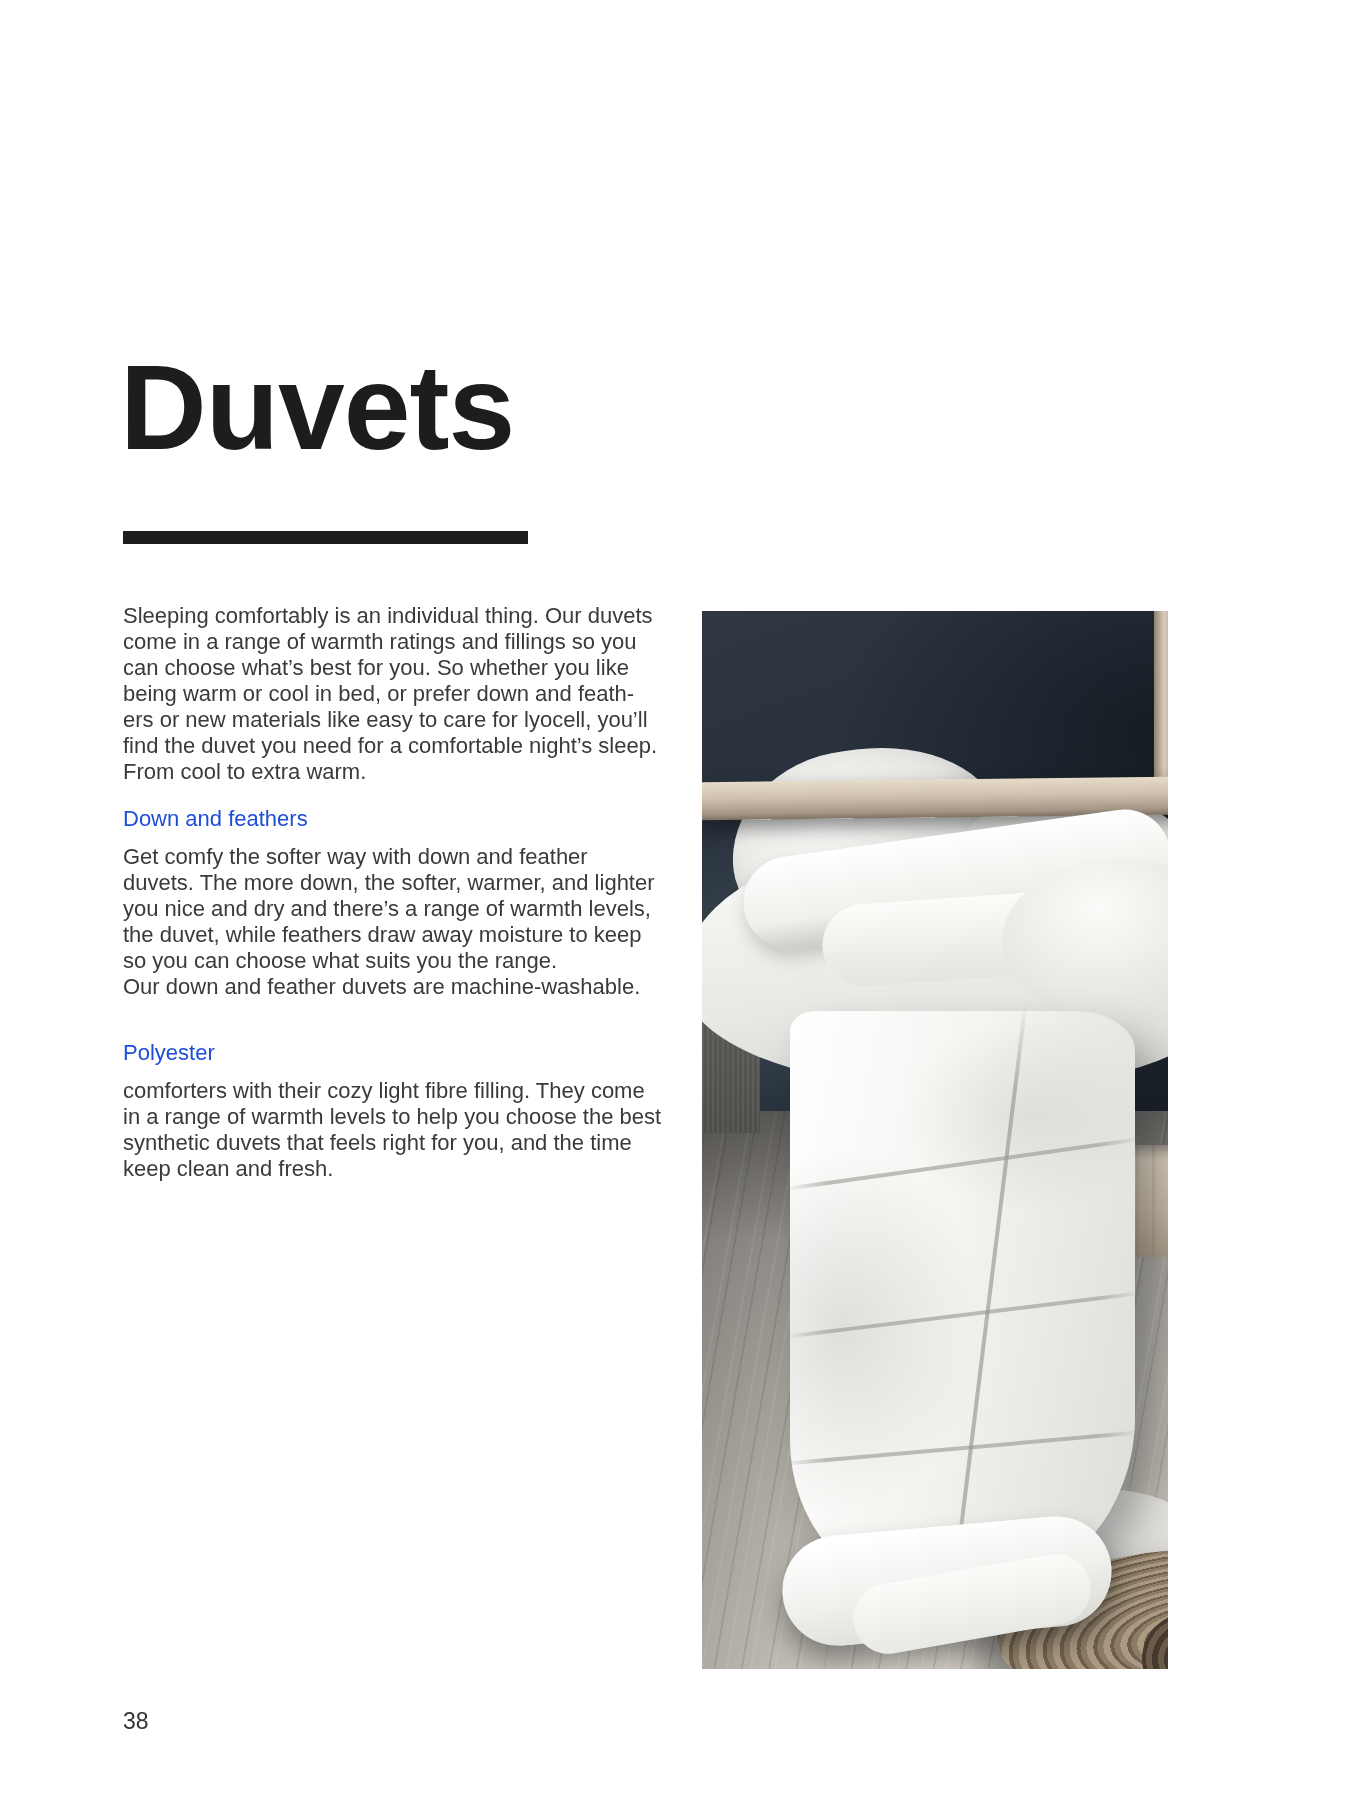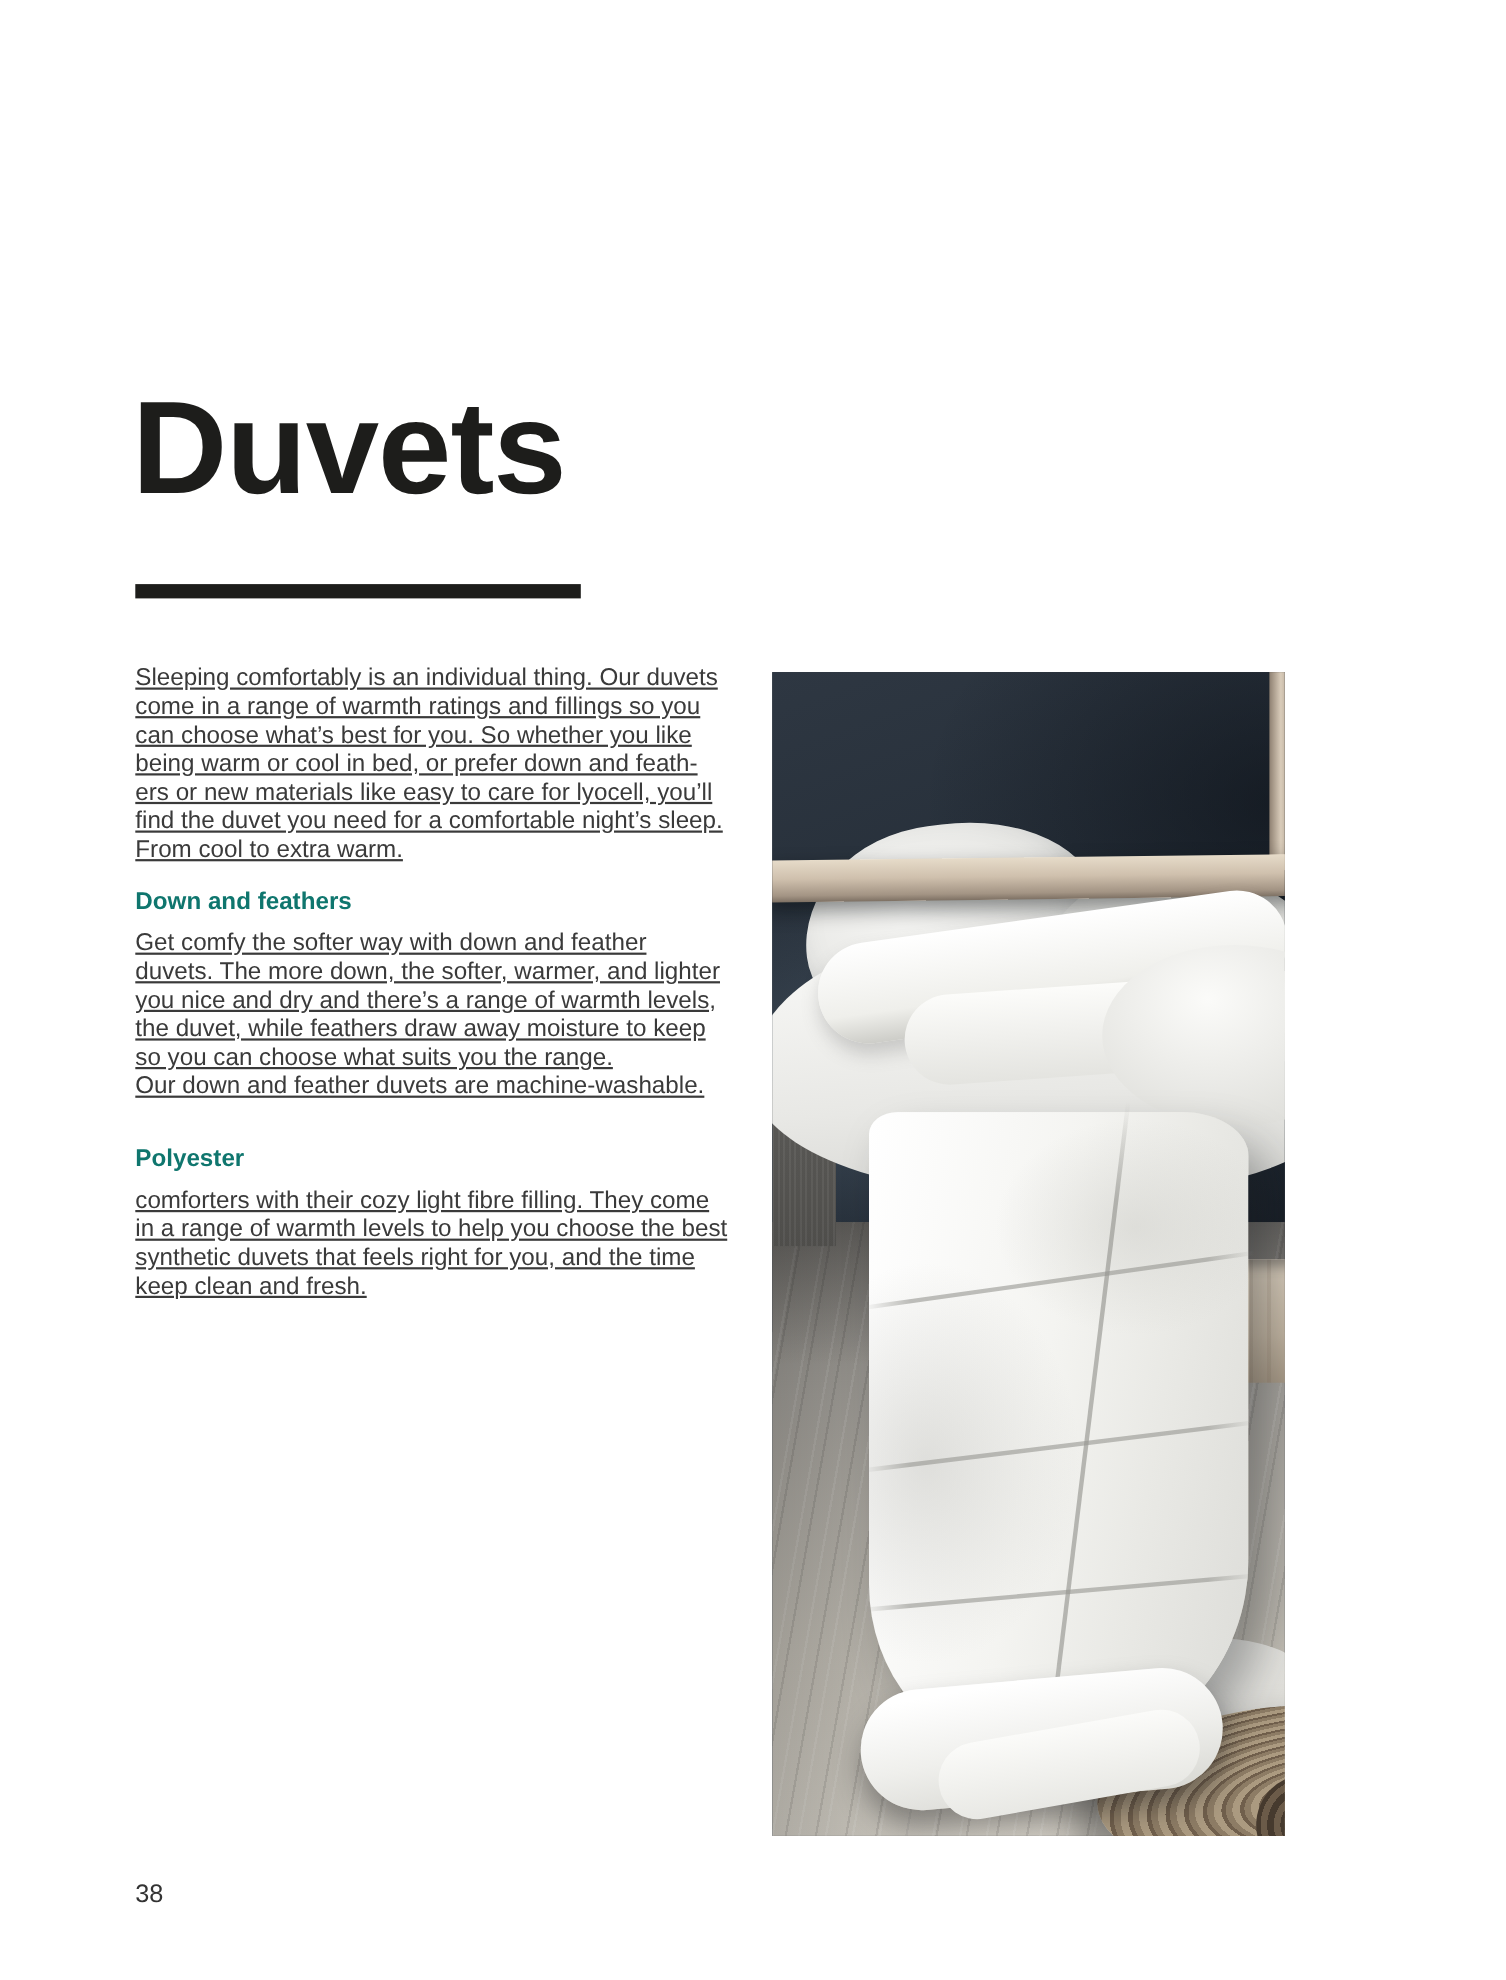--- a/index.html
+++ b/index.html
@@ -6,22 +6,22 @@
   .page{
     position:relative;width:1168px;height:1800px;background:#ffffff;
     font-family:"Liberation Sans","DejaVu Sans",sans-serif;overflow:hidden;
   }
   .title{
     position:absolute;left:120px;top:347px;margin:0;
     font-size:120px;line-height:1;font-weight:700;letter-spacing:-1px;color:#1d1d1b;
   }
   .rule{position:absolute;left:123px;top:531px;width:405px;height:13px;background:#1d1d1b;}
   .col{position:absolute;left:123px;width:560px;color:#3a3a3a;font-size:22px;line-height:26px;}
-  .col .ln{white-space:nowrap;text-decoration:underline;}
-  .col h2{margin:0 0 12px 0;font-size:22px;line-height:26px;font-weight:700;color:#0f766e;}
+  .col .ln{white-space:nowrap;}
+  .col h2{margin:0 0 12px 0;font-size:22px;line-height:26px;font-weight:400;color:#1d4ed8;}
   .intro{top:603px;}
   .sec1{top:806px;}
   .sec2{top:1040px;}
   .pagenum{position:absolute;left:123px;top:1708px;font-size:23px;color:#333;}
 
   
   .photo{position:absolute;left:702px;top:611px;width:544px;height:1058px;overflow:hidden;background:#27303a;}
   .ph{position:absolute;}
   .ph-wall{left:0;top:0;width:100%;height:600px;
     background:

